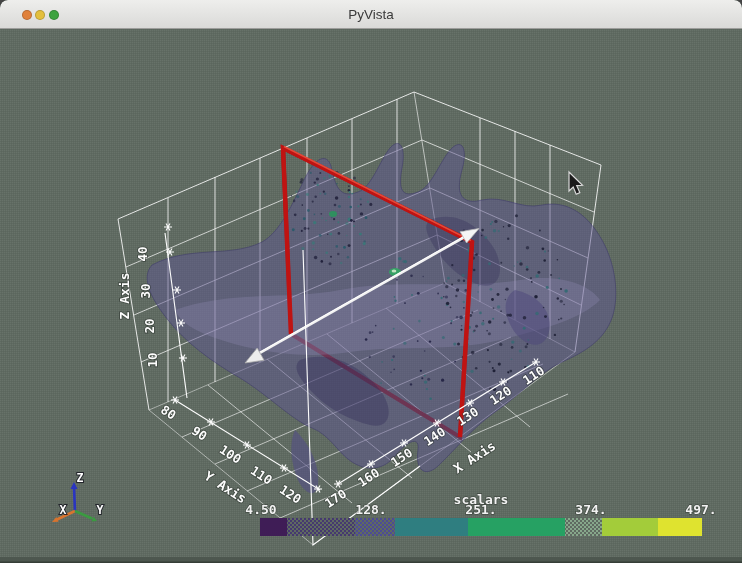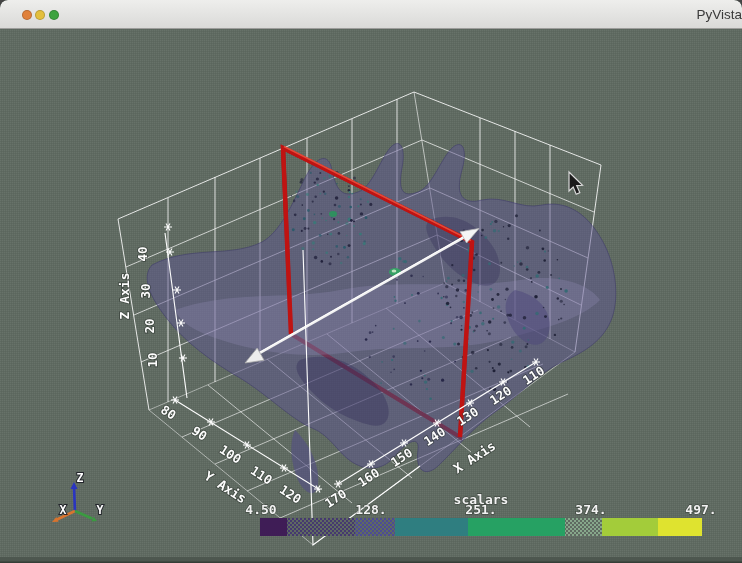--- a/index.html
+++ b/index.html
@@ -10,21 +10,21 @@
     background:#5f6a61;overflow:hidden;border-radius:8px 8px 0 0;
   }
   .titlebar{
     position:absolute;top:0;left:0;width:742px;height:29px;
     background:linear-gradient(#eeeeec,#dadad8);
     border-bottom:1px solid #9d9d9b;border-radius:8px 8px 0 0;
     box-sizing:border-box;
   }
   .titlebar .title{
     position:absolute;left:0;top:0;width:100%;height:29px;line-height:29px;
-    text-align:right;font-size:13.5px;color:#3a3a3a;font-weight:500;
+    text-align:center;font-size:13.5px;color:#3a3a3a;font-weight:500;
   }
   .tl-btn{position:absolute;top:10px;width:10px;height:10px;border-radius:50%;
     border:1px solid rgba(0,0,0,.18);box-sizing:border-box;}
   .tl-close{left:22px;} .tl-min{left:35px;} .tl-zoom{left:49px;}
   .viewport{position:absolute;top:29px;left:0;}
   text{font-family:"DejaVu Sans Mono","Liberation Mono",monospace;}
   .tick{font-size:12.5px;font-weight:bold;fill:#fdfdfd;paint-order:stroke;stroke:rgba(35,42,36,.55);stroke-width:1.6px;}
   .axtitle{font-size:13px;font-weight:bold;fill:#fdfdfd;paint-order:stroke;stroke:rgba(35,42,36,.55);stroke-width:1.6px;}
   .sbl{font-size:13px;font-weight:bold;fill:#f2f2f2;paint-order:stroke;stroke:rgba(35,42,36,.5);stroke-width:1.4px;}
   .triad{font-size:11.5px;font-weight:bold;fill:#ffffff;paint-order:stroke;stroke:rgba(20,20,30,.8);stroke-width:2px;}

